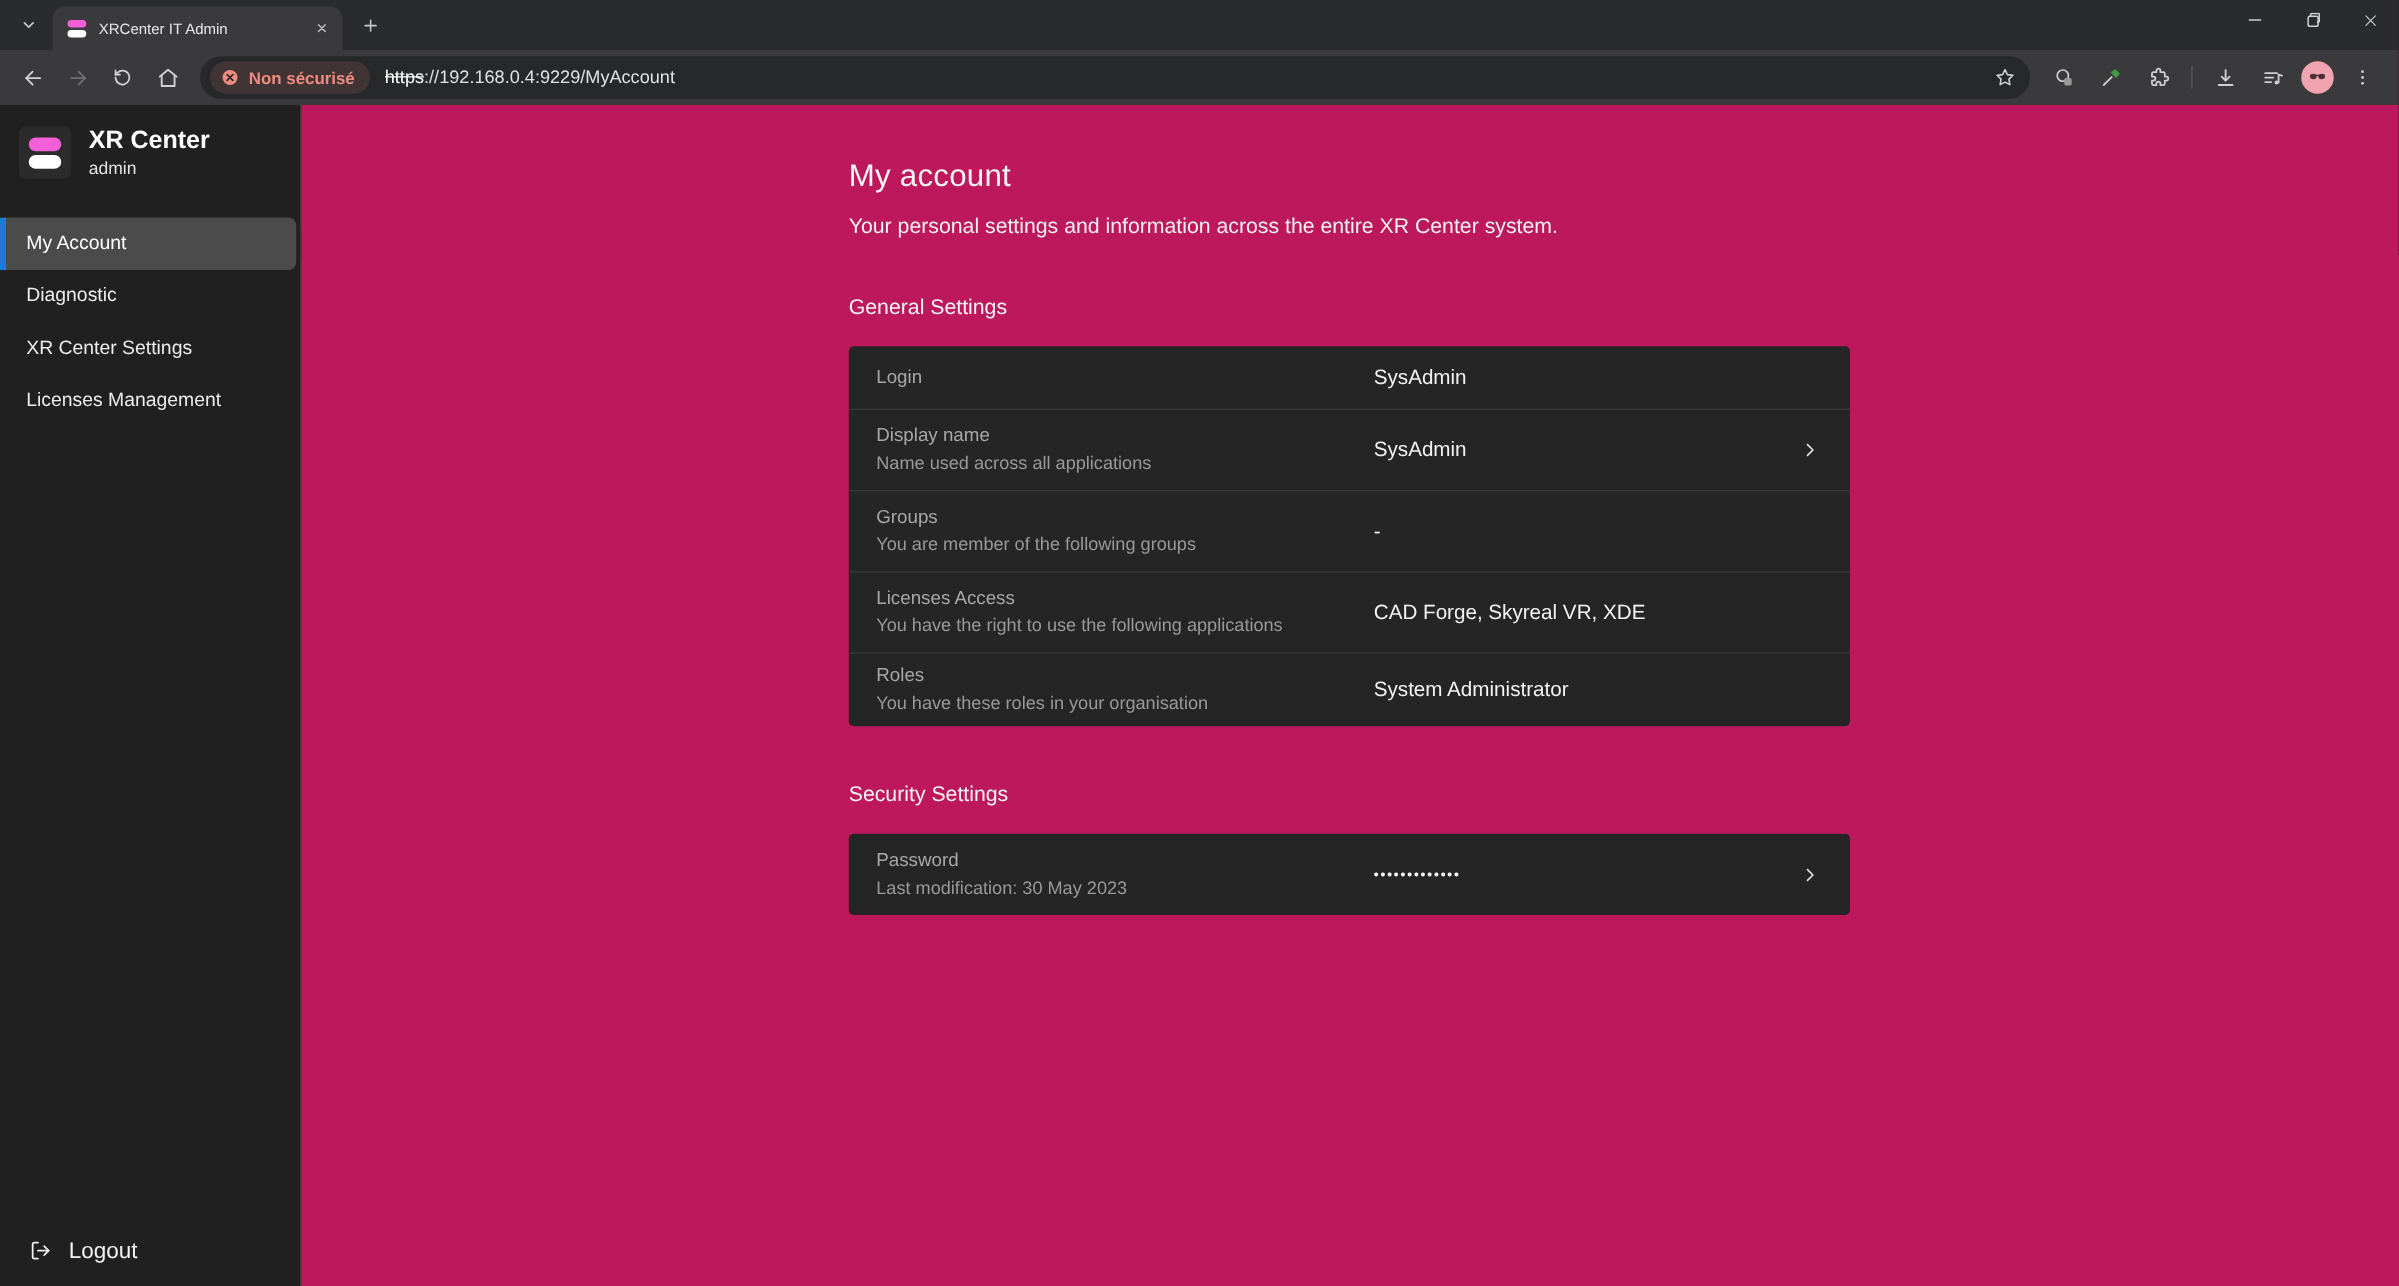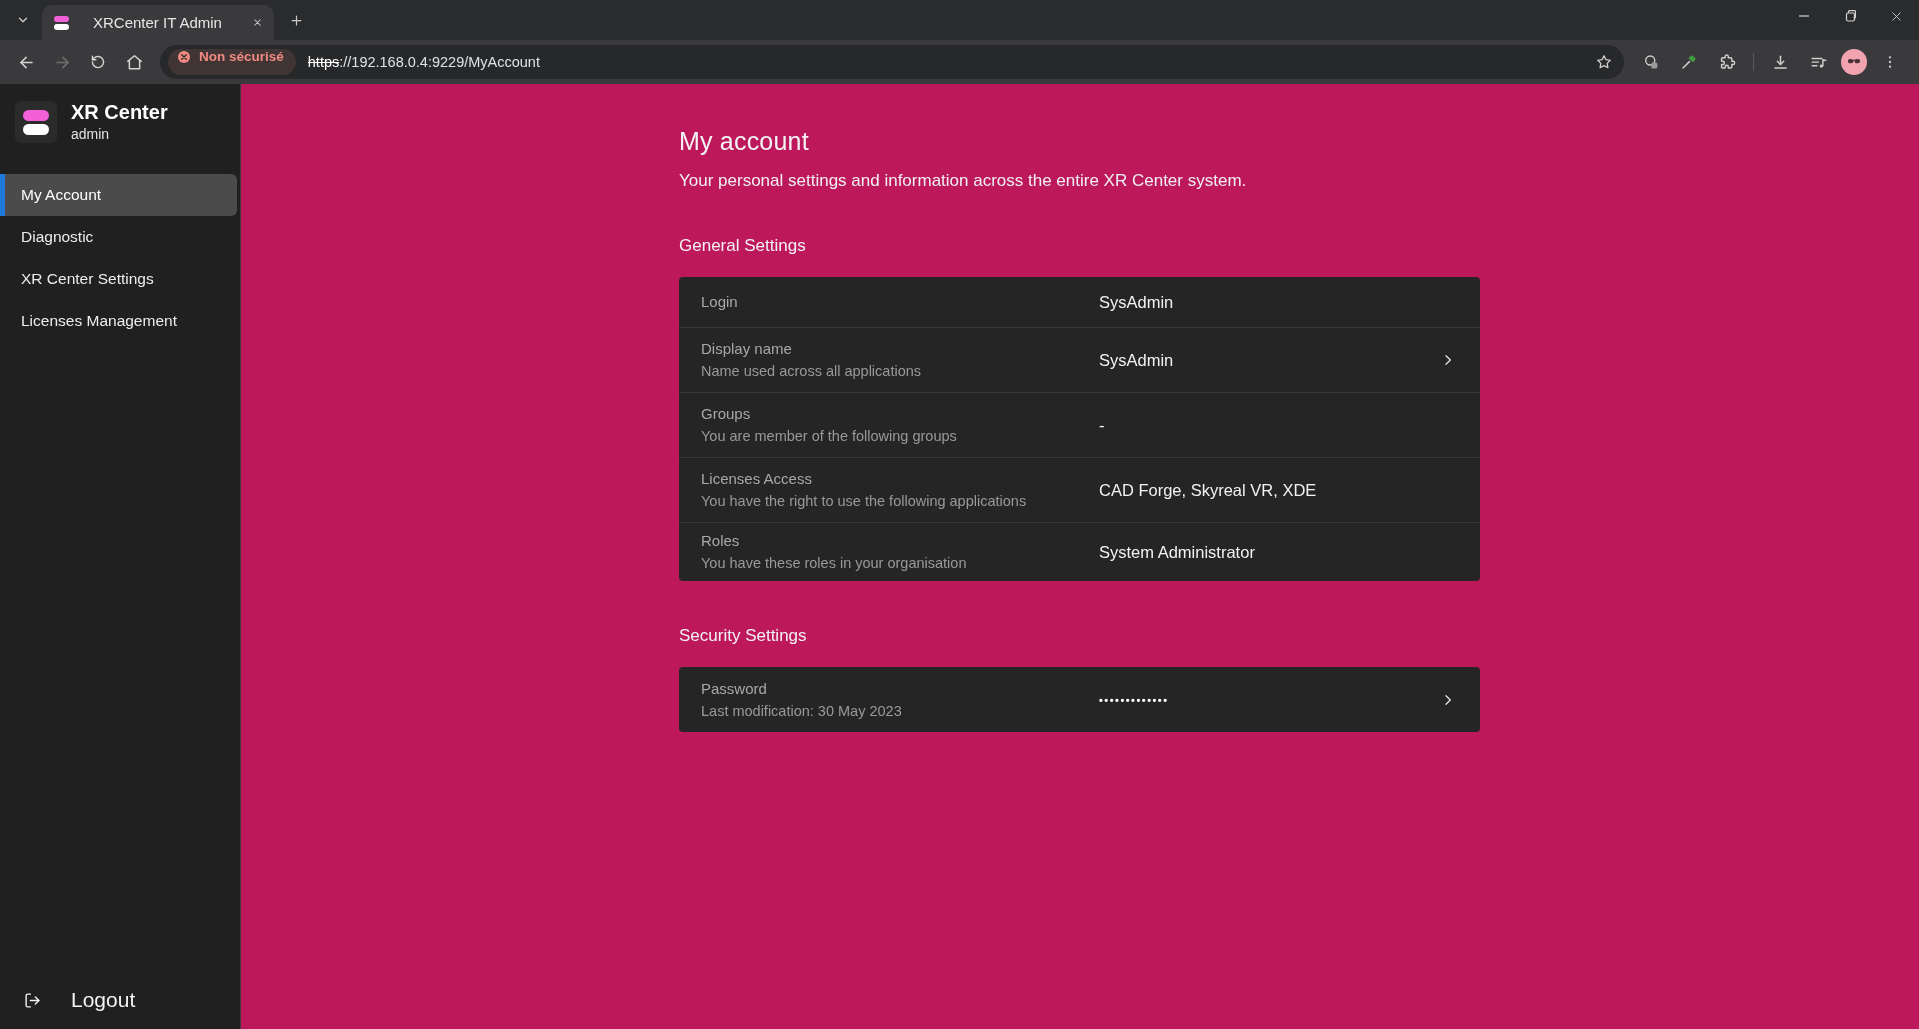--- a/index.html
+++ b/index.html
@@ -22,39 +22,39 @@
   }
   .tab {
     width:232px; height:35px; background:#3a3a3d;
     border-radius:10px 10px 0 0;
     display:flex; align-items:center; gap:9px; padding:0 8px 0 12px;
   }
   .favicon { width:16px; height:16px; display:flex; flex-direction:column; justify-content:center; gap:2px; }
   .favicon .pill { width:15px; height:6px; border-radius:4px; }
   .favicon .pill.pink { background:#f25fd6; }
   .favicon .pill.white { background:#ffffff; }
-  .tab-title { flex:1; font-size:15px; color:#e6e6e6; white-space:nowrap; overflow:hidden; text-overflow:ellipsis;margin-left:14px; }
+  .tab-title { flex:1; font-size:12px; color:#e6e6e6; white-space:nowrap; overflow:hidden; text-overflow:ellipsis; }
   .tab-close { width:18px; height:18px; border-radius:50%; display:flex; align-items:center; justify-content:center; color:#c9c9c9; }
   .newtab-btn { width:28px; height:28px; margin:0 0 6px 8px; border-radius:50%; display:flex; align-items:center; justify-content:center; color:#c9c9c9; }
   .win-controls { position:absolute; right:0; top:0; height:32px; display:flex; }
   .win-btn { width:46px; height:32px; display:flex; align-items:center; justify-content:center; color:#d2d2d2; }
 
   .toolbar {
     height:44px; background:#3a3a3d;
     display:flex; align-items:center; padding:0 8px;
   }
   .nav-btn { width:36px; height:36px; border-radius:50%; display:flex; align-items:center; justify-content:center; color:#d2d2d2; flex:none; }
   .nav-btn.disabled { color:#707070; }
   .omnibox {
     flex:1; height:34px; margin:0 8px; border-radius:17px;
     background:#27282a; display:flex; align-items:center; padding:0 6px 0 8px;
     min-width:0;
   }
   .sec-chip {
-    display:flex; align-items:flex-start; gap:7px;
+    display:flex; align-items:center; gap:7px;
     background:rgba(240,139,129,0.13);
     border-radius:14px; height:26px; padding:0 12px 0 8px; flex:none;
   }
   .sec-chip .chip-label { color:#f08b81; font-size:13.5px; font-weight:bold; white-space:nowrap; }
   .url { margin-left:12px; font-size:14.5px; color:#dfe1e4; white-space:nowrap; overflow:hidden; flex:1; min-width:0; }
   .url .scheme { color:#ffffff; text-decoration:line-through; }
   .omni-star { width:28px; height:28px; border-radius:50%; display:flex; align-items:center; justify-content:center; color:#cfcfcf; flex:none; }
   .toolbar-right { display:flex; align-items:center; gap:8px; margin:0 6px 0 4px; flex:none; }
   .tr-btn { width:30px; height:30px; border-radius:50%; display:flex; align-items:center; justify-content:center; color:#cfcfcf; }
   .tb-sep { width:1px; height:18px; background:#5a5a5a; margin:0 3px; }
@@ -77,21 +77,21 @@
 
   .nav { margin-top:31px; flex:1; }
   .nav-item {
     height:42px; display:flex; align-items:center;
     padding-left:21px; font-size:15.5px; color:#ececec; cursor:default;
   }
   .nav-item.active {
     background:#4b4b4b; border-left:5px solid #2079d8; padding-left:16px;
     border-radius:0 6px 6px 0; margin-right:3px; color:#ffffff;
   }
-  .logout { display:flex; align-items:center; gap:30px; padding:0 0 14px 24px; height:44px; color:#f2f2f2; font-size:21px; }
+  .logout { display:flex; align-items:center; gap:14px; padding:0 0 14px 24px; height:44px; color:#f2f2f2; font-size:18px; }
 
   .main { flex:1; padding:43px 0 0 438px; }
   .page-title { font-size:25px; font-weight:500; color:#f3f3f3; letter-spacing:0.2px; }
   .page-sub { font-size:17px; color:#f0f0f0; margin-top:15px; }
   .section-title { font-size:17px; color:#f3f3f3; margin-top:45px; }
   .section-title.second { }
 
   .card { width:801px; background:#252525; border-radius:4px; margin-top:21px; overflow:hidden; }
   .row { display:flex; align-items:center; padding:0 22px; position:relative; border-bottom:1px solid #383838; }
   .row:last-child { border-bottom:none; }

